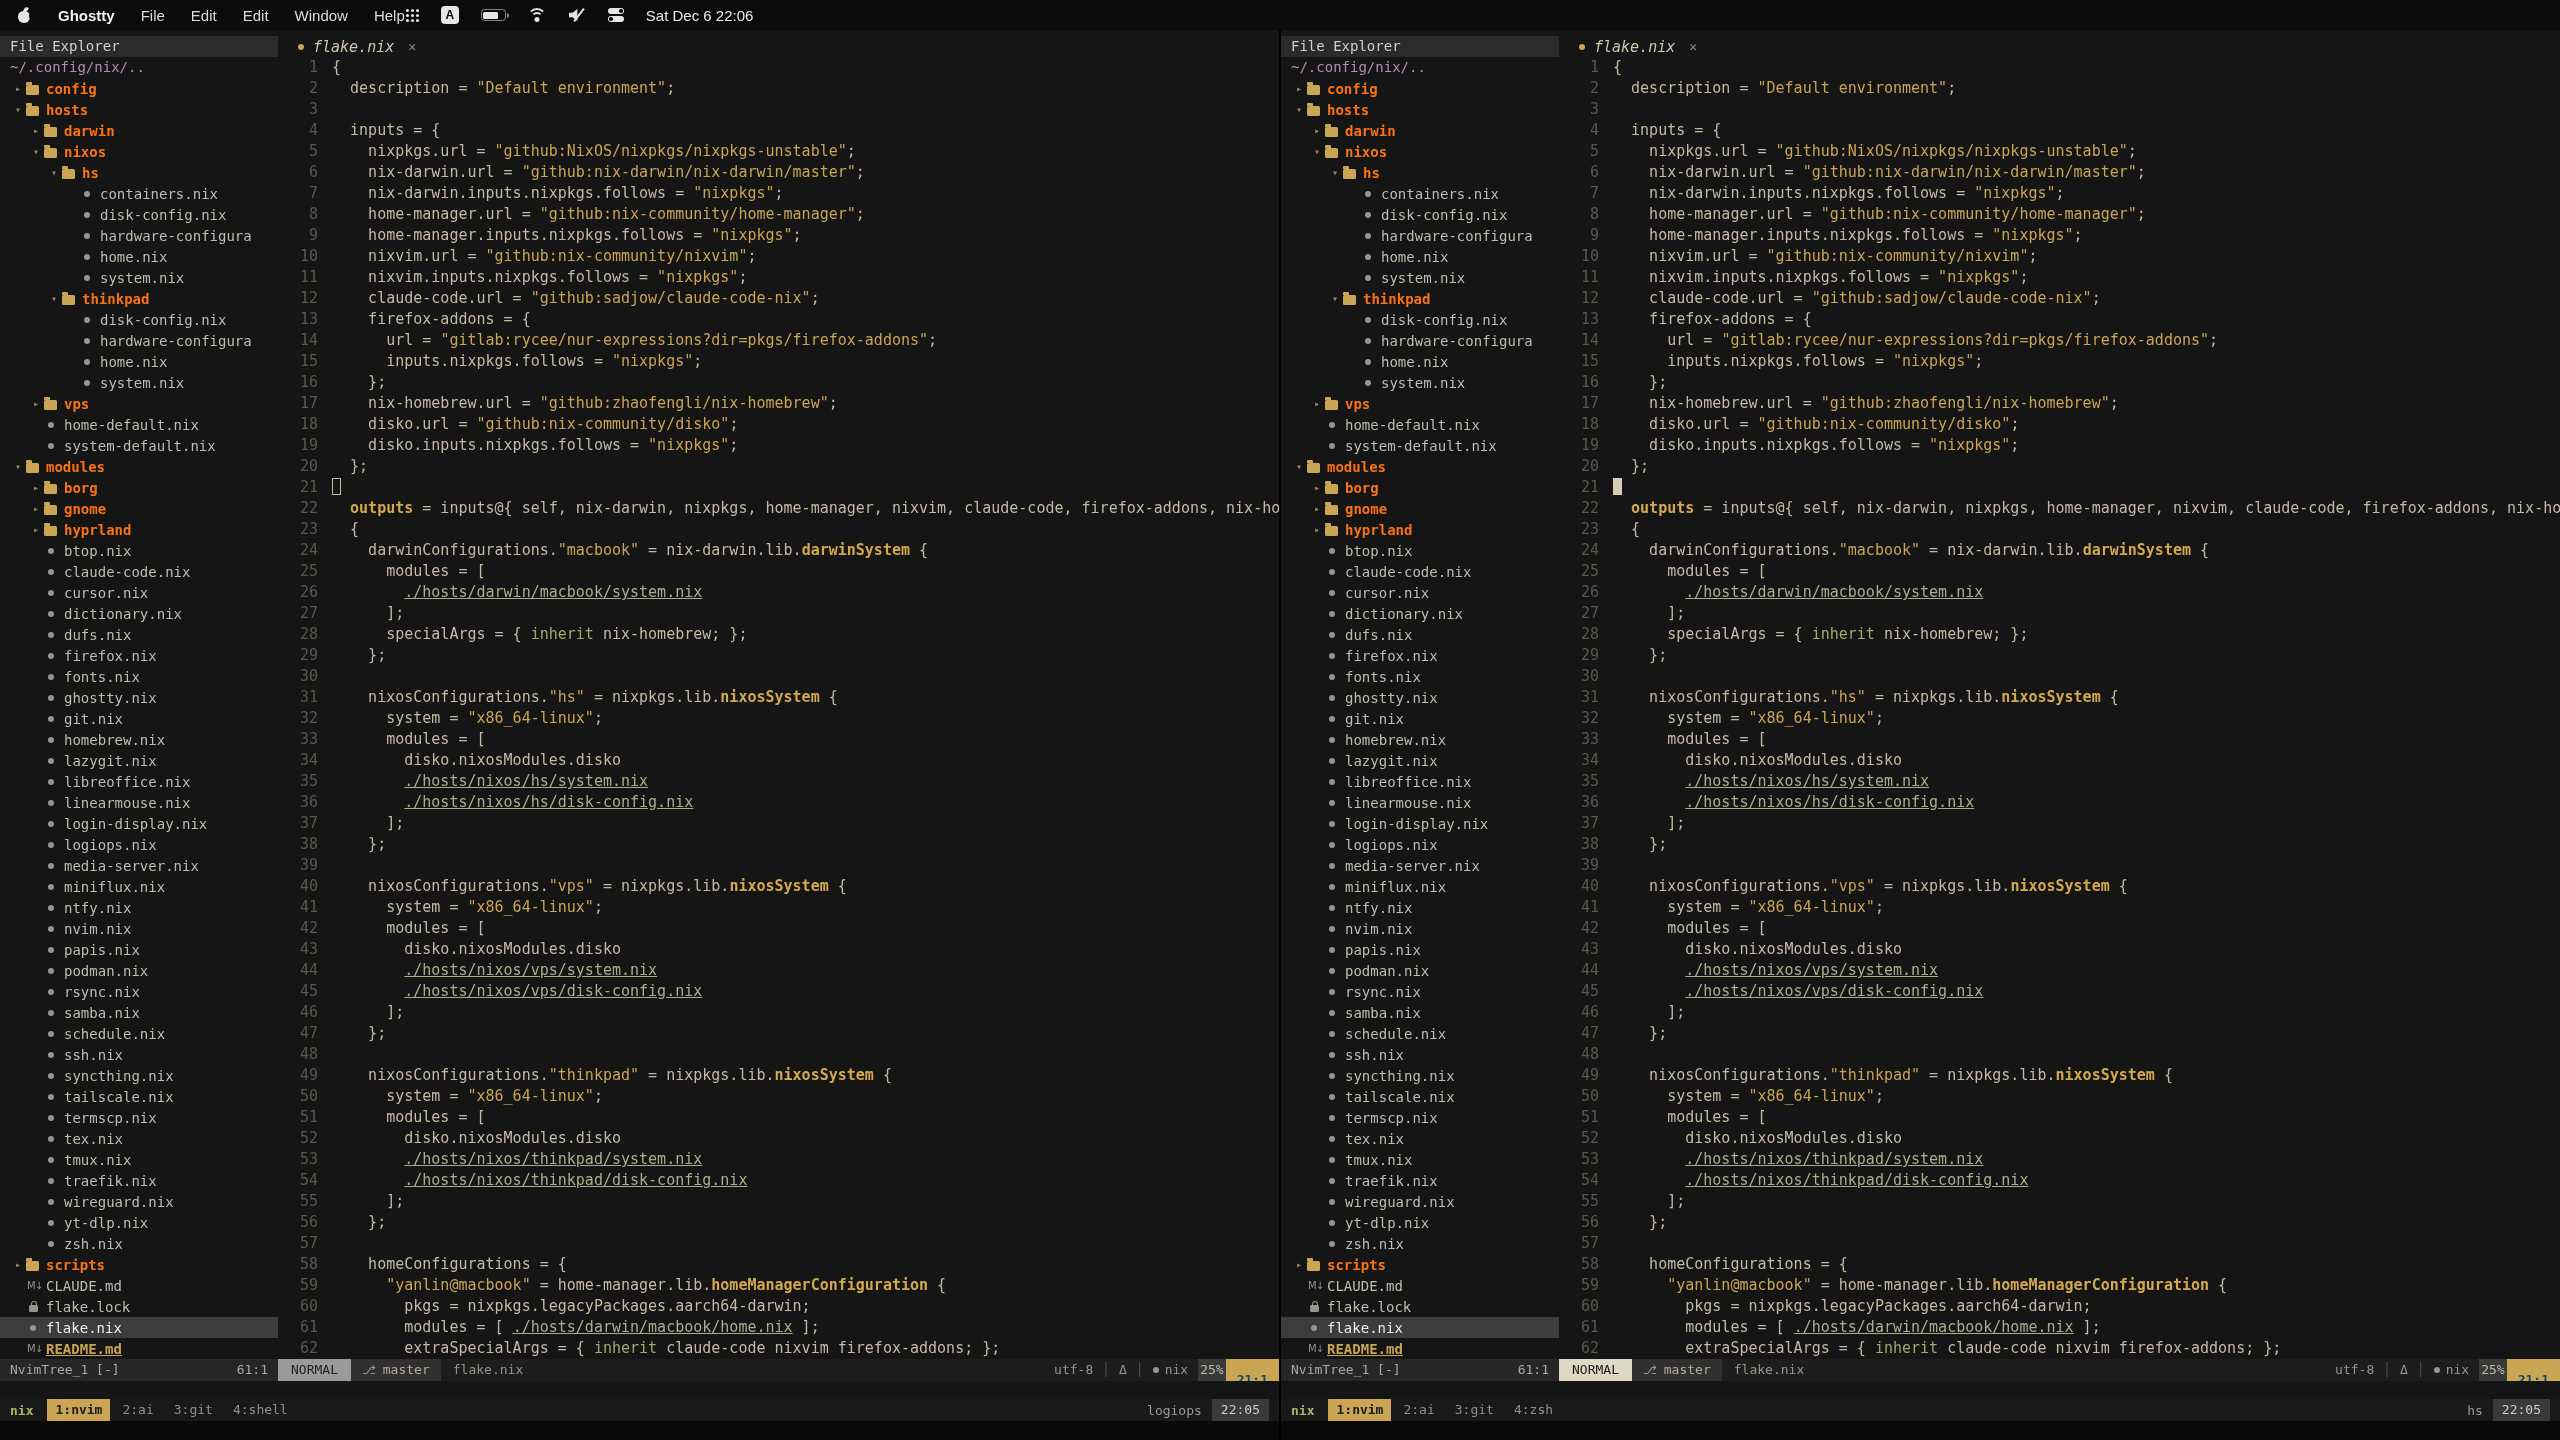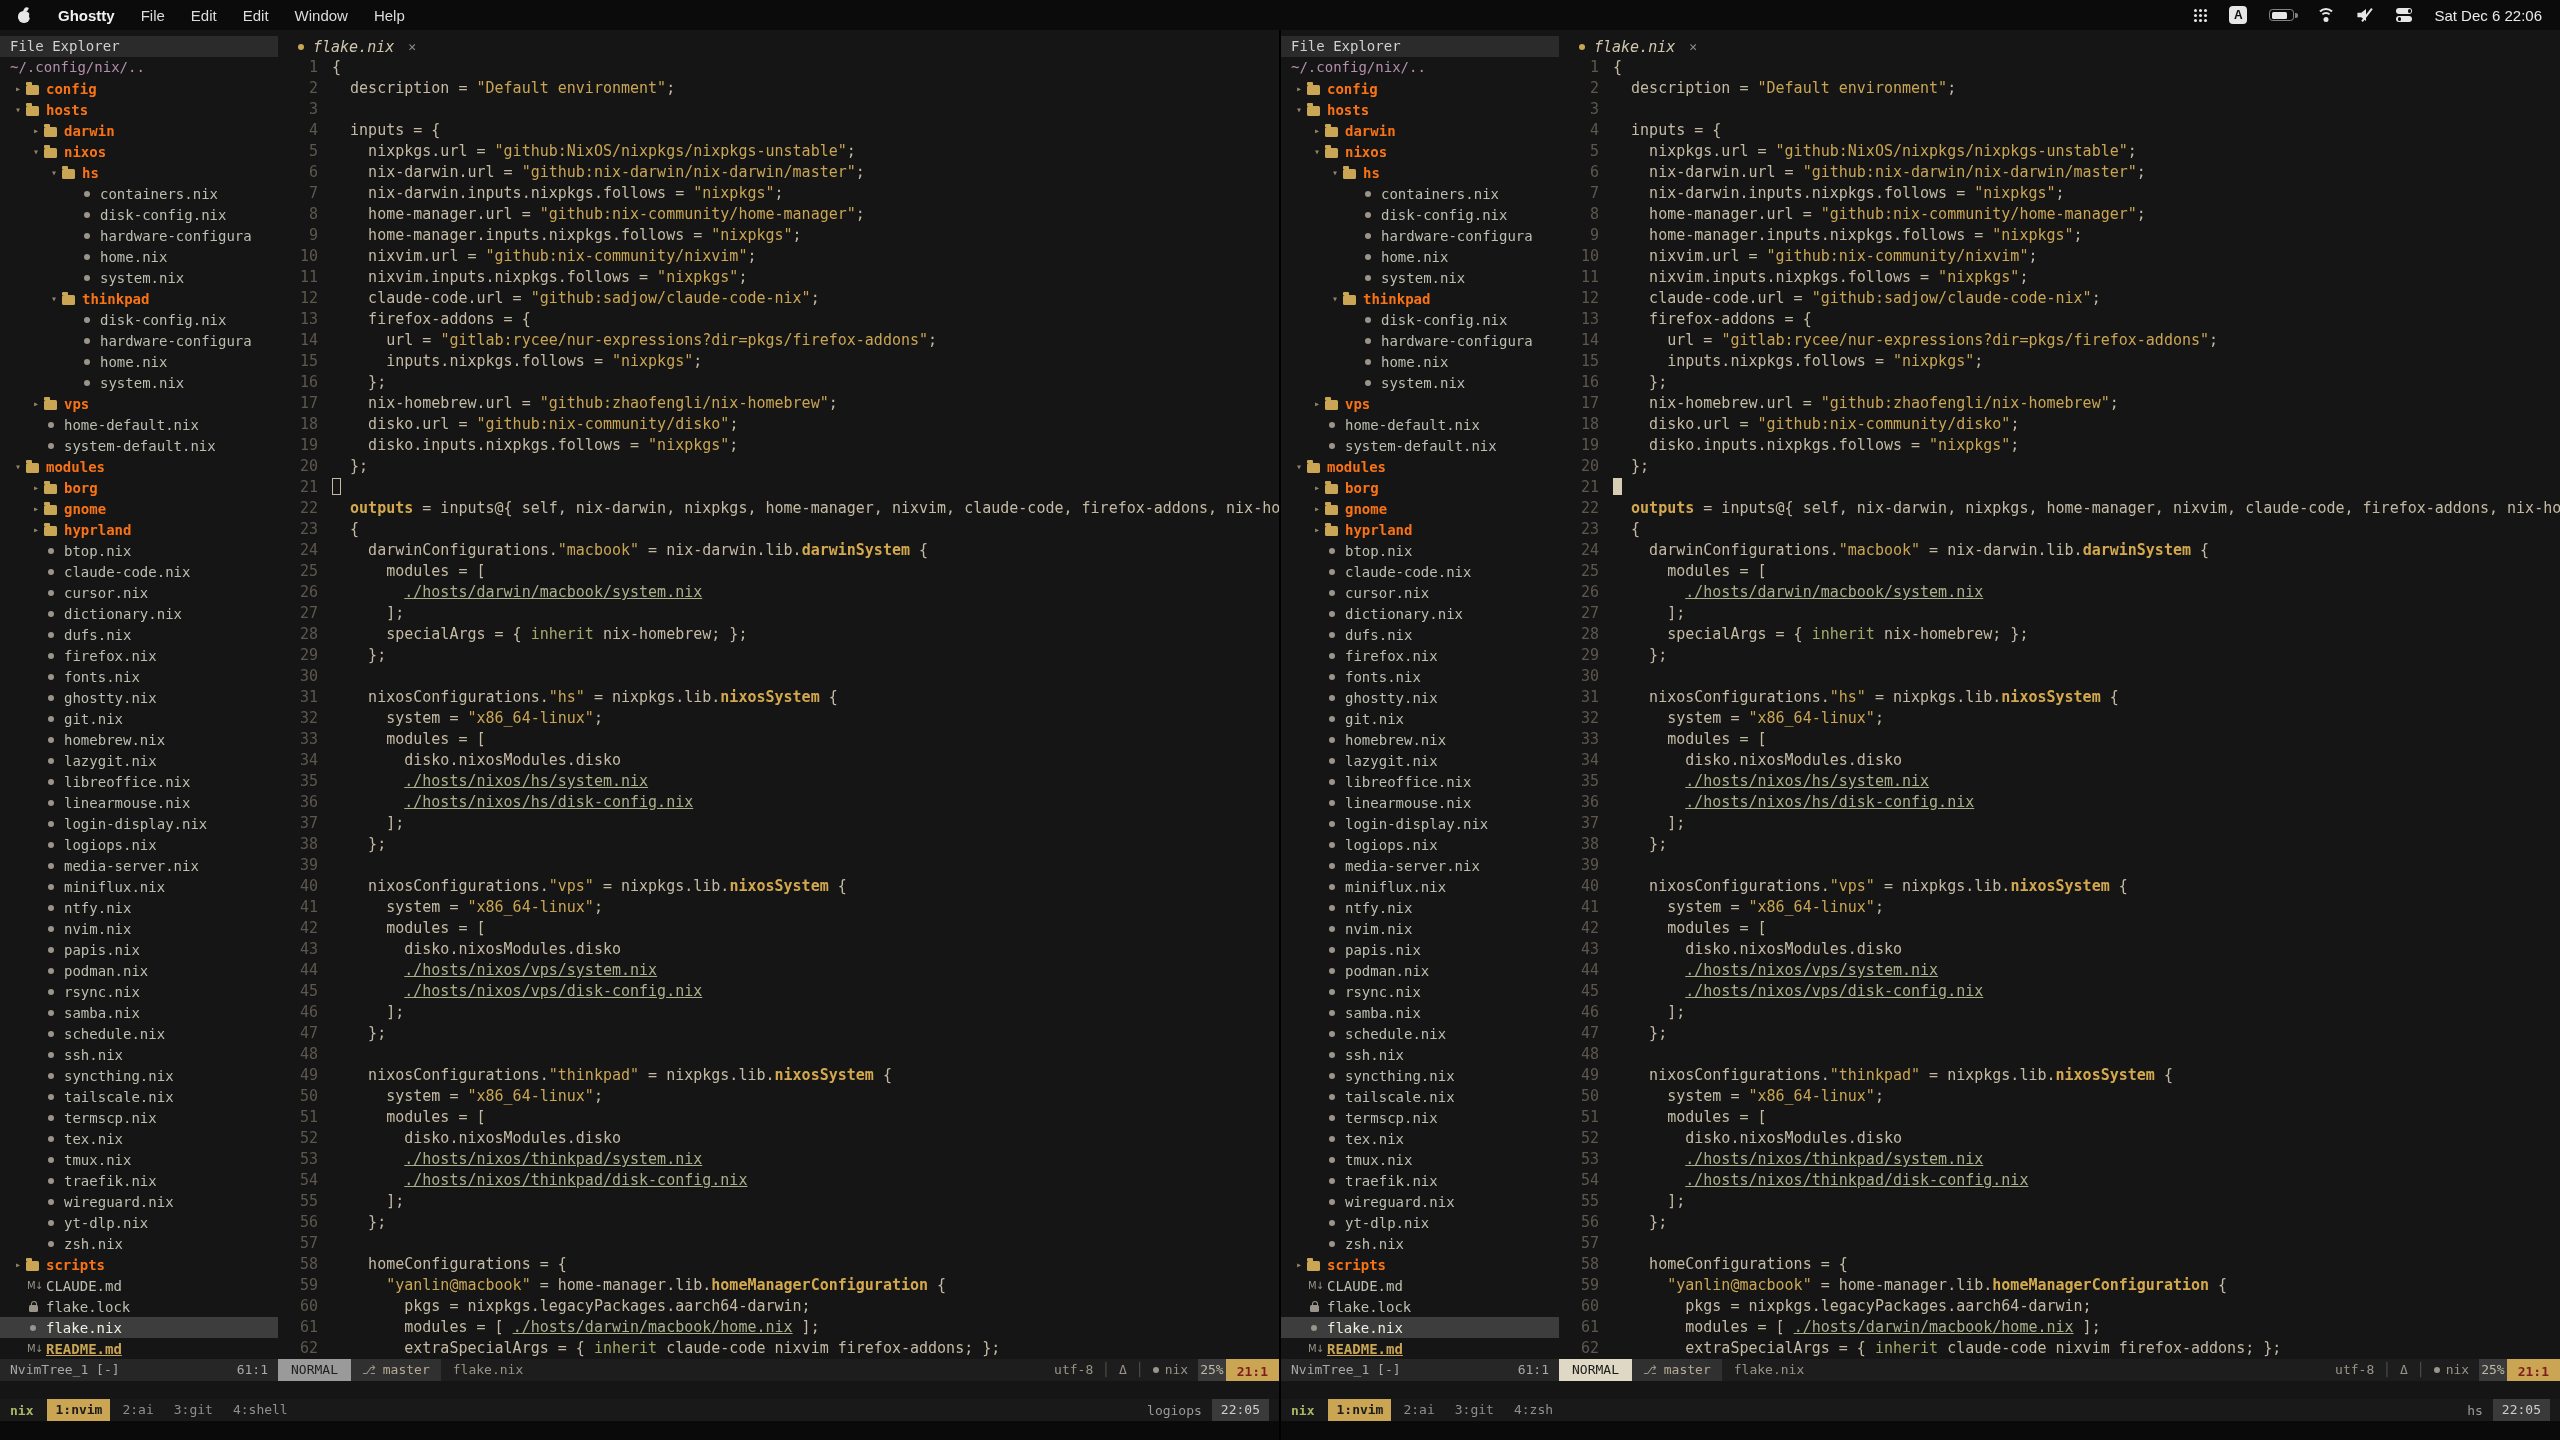--- a/index.html
+++ b/index.html
@@ -1,21 +1,21 @@
 <!DOCTYPE html>
 <html><head>
 <meta charset="utf-8">
 <style>
   *{margin:0;padding:0;box-sizing:border-box}
   html,body{width:2560px;height:1440px;background:#000;overflow:hidden}
   body{font-family:"DejaVu Sans Mono",monospace}
 
   
   .menubar{position:absolute;top:0;left:0;width:2560px;height:30px;background:#0b0b0b;
-    display:flex;align-items:center;justify-content:space-between;
+    display:flex;align-items:center;
     font-family:"Liberation Sans",sans-serif;color:#e6e6e6;font-size:15px;padding:0 18px}
   .mb-left{display:flex;align-items:center;gap:26px}
   .mb-app{font-weight:bold;color:#f2f2f2}
   .mb-item{color:#dcdcdc}
   .mb-right{display:flex;align-items:center;gap:22px}
   .mb-clock{color:#eaeaea}
 
   .apple{position:relative;width:14px;height:17px;display:inline-block}
   .apple::before{content:"";position:absolute;left:0;top:4px;width:12px;height:12px;background:#e6e6e6;border-radius:46% 46% 48% 48%}
   .apple::after{content:"";position:absolute;right:-3px;top:6px;width:6px;height:6px;background:#0b0b0b;border-radius:50%}
@@ -98,21 +98,21 @@
   .pane--inactive .sl-mode{background:#9a9a9a;color:#1e1e1e}
   .pane--active .sl-mode{background:#ded8c4;color:#1b1b1b}
   .sl-branch{background:#303030;color:#b5ab93;padding:0 11px;display:flex;gap:7px;align-items:center}
   .gicon{font-family:"DejaVu Sans",sans-serif;font-size:12px;color:#9a9488}
   .sl-file{background:#1d1d1d;color:#9a9488;padding:0 12px;flex:1;overflow:hidden}
   .sl-right{background:#1d1d1d;color:#9a9488;padding:0 10px;display:flex;gap:9px;align-items:center}
   .sl-right .dim{color:#56524a}
   .ft{display:flex;align-items:center;gap:6px}
   .nixdot{width:6px;height:6px;border-radius:50%;background:#9a948a;display:inline-block}
   .sl-pct{background:#3a3a3a;color:#c0b9a6;padding:0 2px}
-  .sl-pos{background:#c9a554;color:#7f1d1d;font-weight:bold;padding:2px 11px}
+  .sl-pos{background:#c9a554;color:#0c4a6e;font-weight:bold;padding:10px 11px}
 
   
   .gap{height:18px;background:#151515}
   .tmuxbar{height:22px;background:#191919;display:flex;align-items:center;font-size:13px;color:#8f8f8f;padding:0 10px;gap:4px}
   .tsession{color:#a9b665;font-weight:bold;margin-right:10px}
   .twin{padding:0 8px;height:22px;line-height:22px}
   .twin.active{background:#c9a554;color:#1b1b1b;font-weight:bold}
   .tmux-right{margin-left:auto;display:flex;align-items:center;gap:10px}
   .thost{color:#9a9a9a}
   .ttime{background:#3a3a3a;color:#cfcfcf;padding:0 9px;height:22px;line-height:22px}

